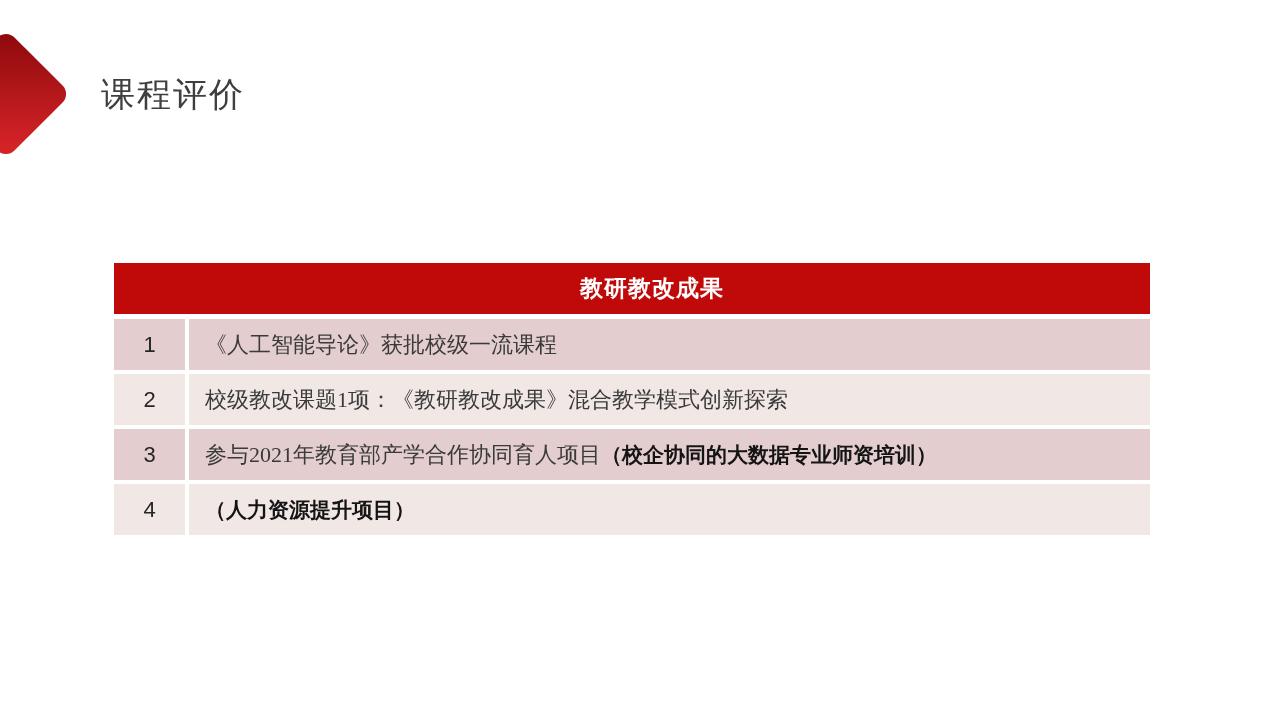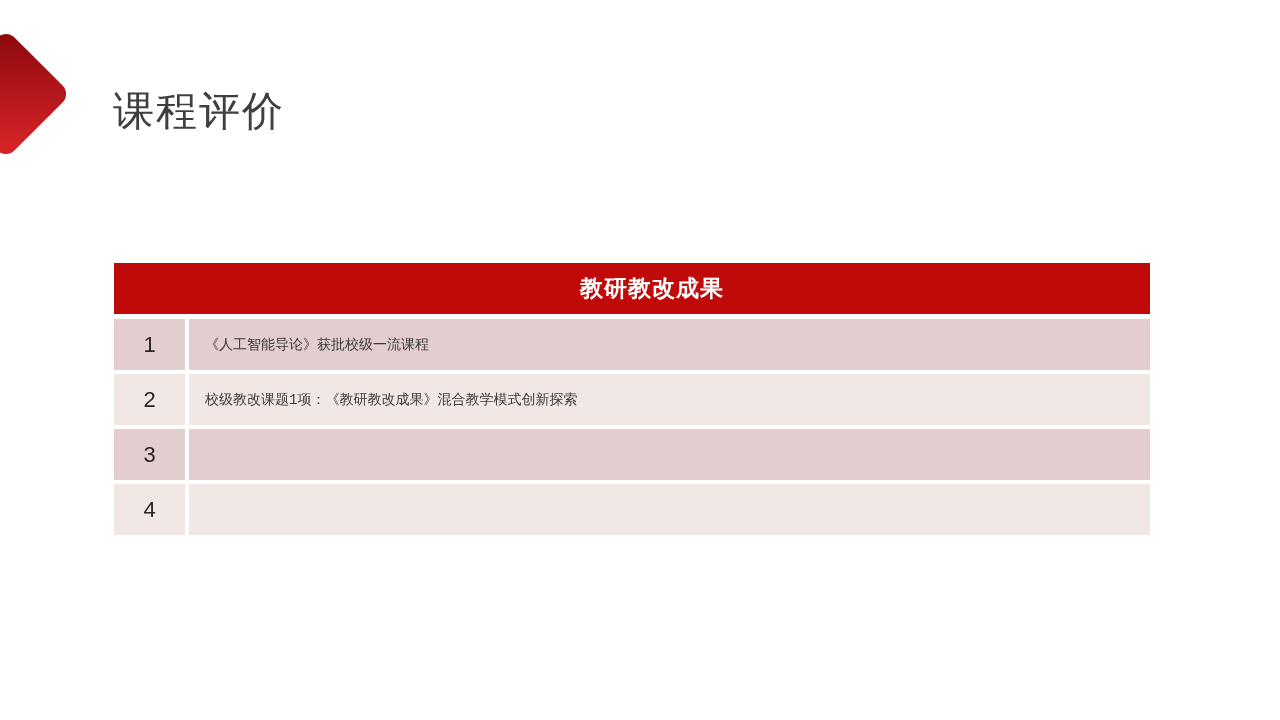--- a/index.html
+++ b/index.html
@@ -25,24 +25,24 @@
     border-radius: 12px;
     transform: rotate(45deg);
     background: linear-gradient(135deg, var(--diamond-dark, #8f0a0d) 5%, var(--diamond-bright, #d42327) 90%);
   }
 
   
   .slide-title {
     position: absolute;
     left: 101px;
     top: 72px;
-    margin: 12px;
+    margin: 0;
     font-family: "Liberation Serif", "DejaVu Serif", serif;
     font-weight: 400;
-    font-size: 41px;
+    font-size: 34px;
     letter-spacing: 2px;
     color: var(--title-gray, #3f3f3f);
   }
 
   
   .results-table {
     position: absolute;
     left: 114px;
     top: 263px;
     width: 1036px;
@@ -82,22 +82,22 @@
     margin-right: 4px; 
   }
   .cell-content {
     flex: 1 1 auto;
     display: flex;
     align-items: center;
     padding-left: 16px;
     padding-right: 10px;
   }
   .row-text {
-    font-family: Liberation Mono, monospace;
-    font-size: 14px;
+    font-family: Liberation Serif, serif;
+    font-size: 22px;
     color: var(--body-text, #3a3a3a);
   }
   .row-text-bold {
     font-family: "Liberation Sans", "DejaVu Sans", sans-serif;
     font-size: 21px;
     font-weight: 700;
     color: var(--bold-text, #141414);
   }
 </style>
 </head>
@@ -129,25 +129,28 @@
         <div class="cell cell-num">2</div>
         <div class="cell cell-content">
           <span class="row-text">校级教改课题1项：《教研教改成果》混合教学模式创新探索</span>
             <span class="row-text-bold"></span>
         </div>
       </div>
 
       <div class="t-row odd">
         <div class="cell cell-num">3</div>
         <div class="cell cell-content">
+          <span class="row-text">参与2021年教育部产学合作协同育人项目</span>
+            <span class="row-text-bold">（校企协同的大数据专业师资培训）</span>
         </div>
       </div>
 
       <div class="t-row even">
         <div class="cell cell-num">4</div>
         <div class="cell cell-content">
+            <span class="row-text-bold">（人力资源提升项目）</span>
         </div>
       </div>
 
     </div>
   </div>
 
 </div>
 
 </body></html>

